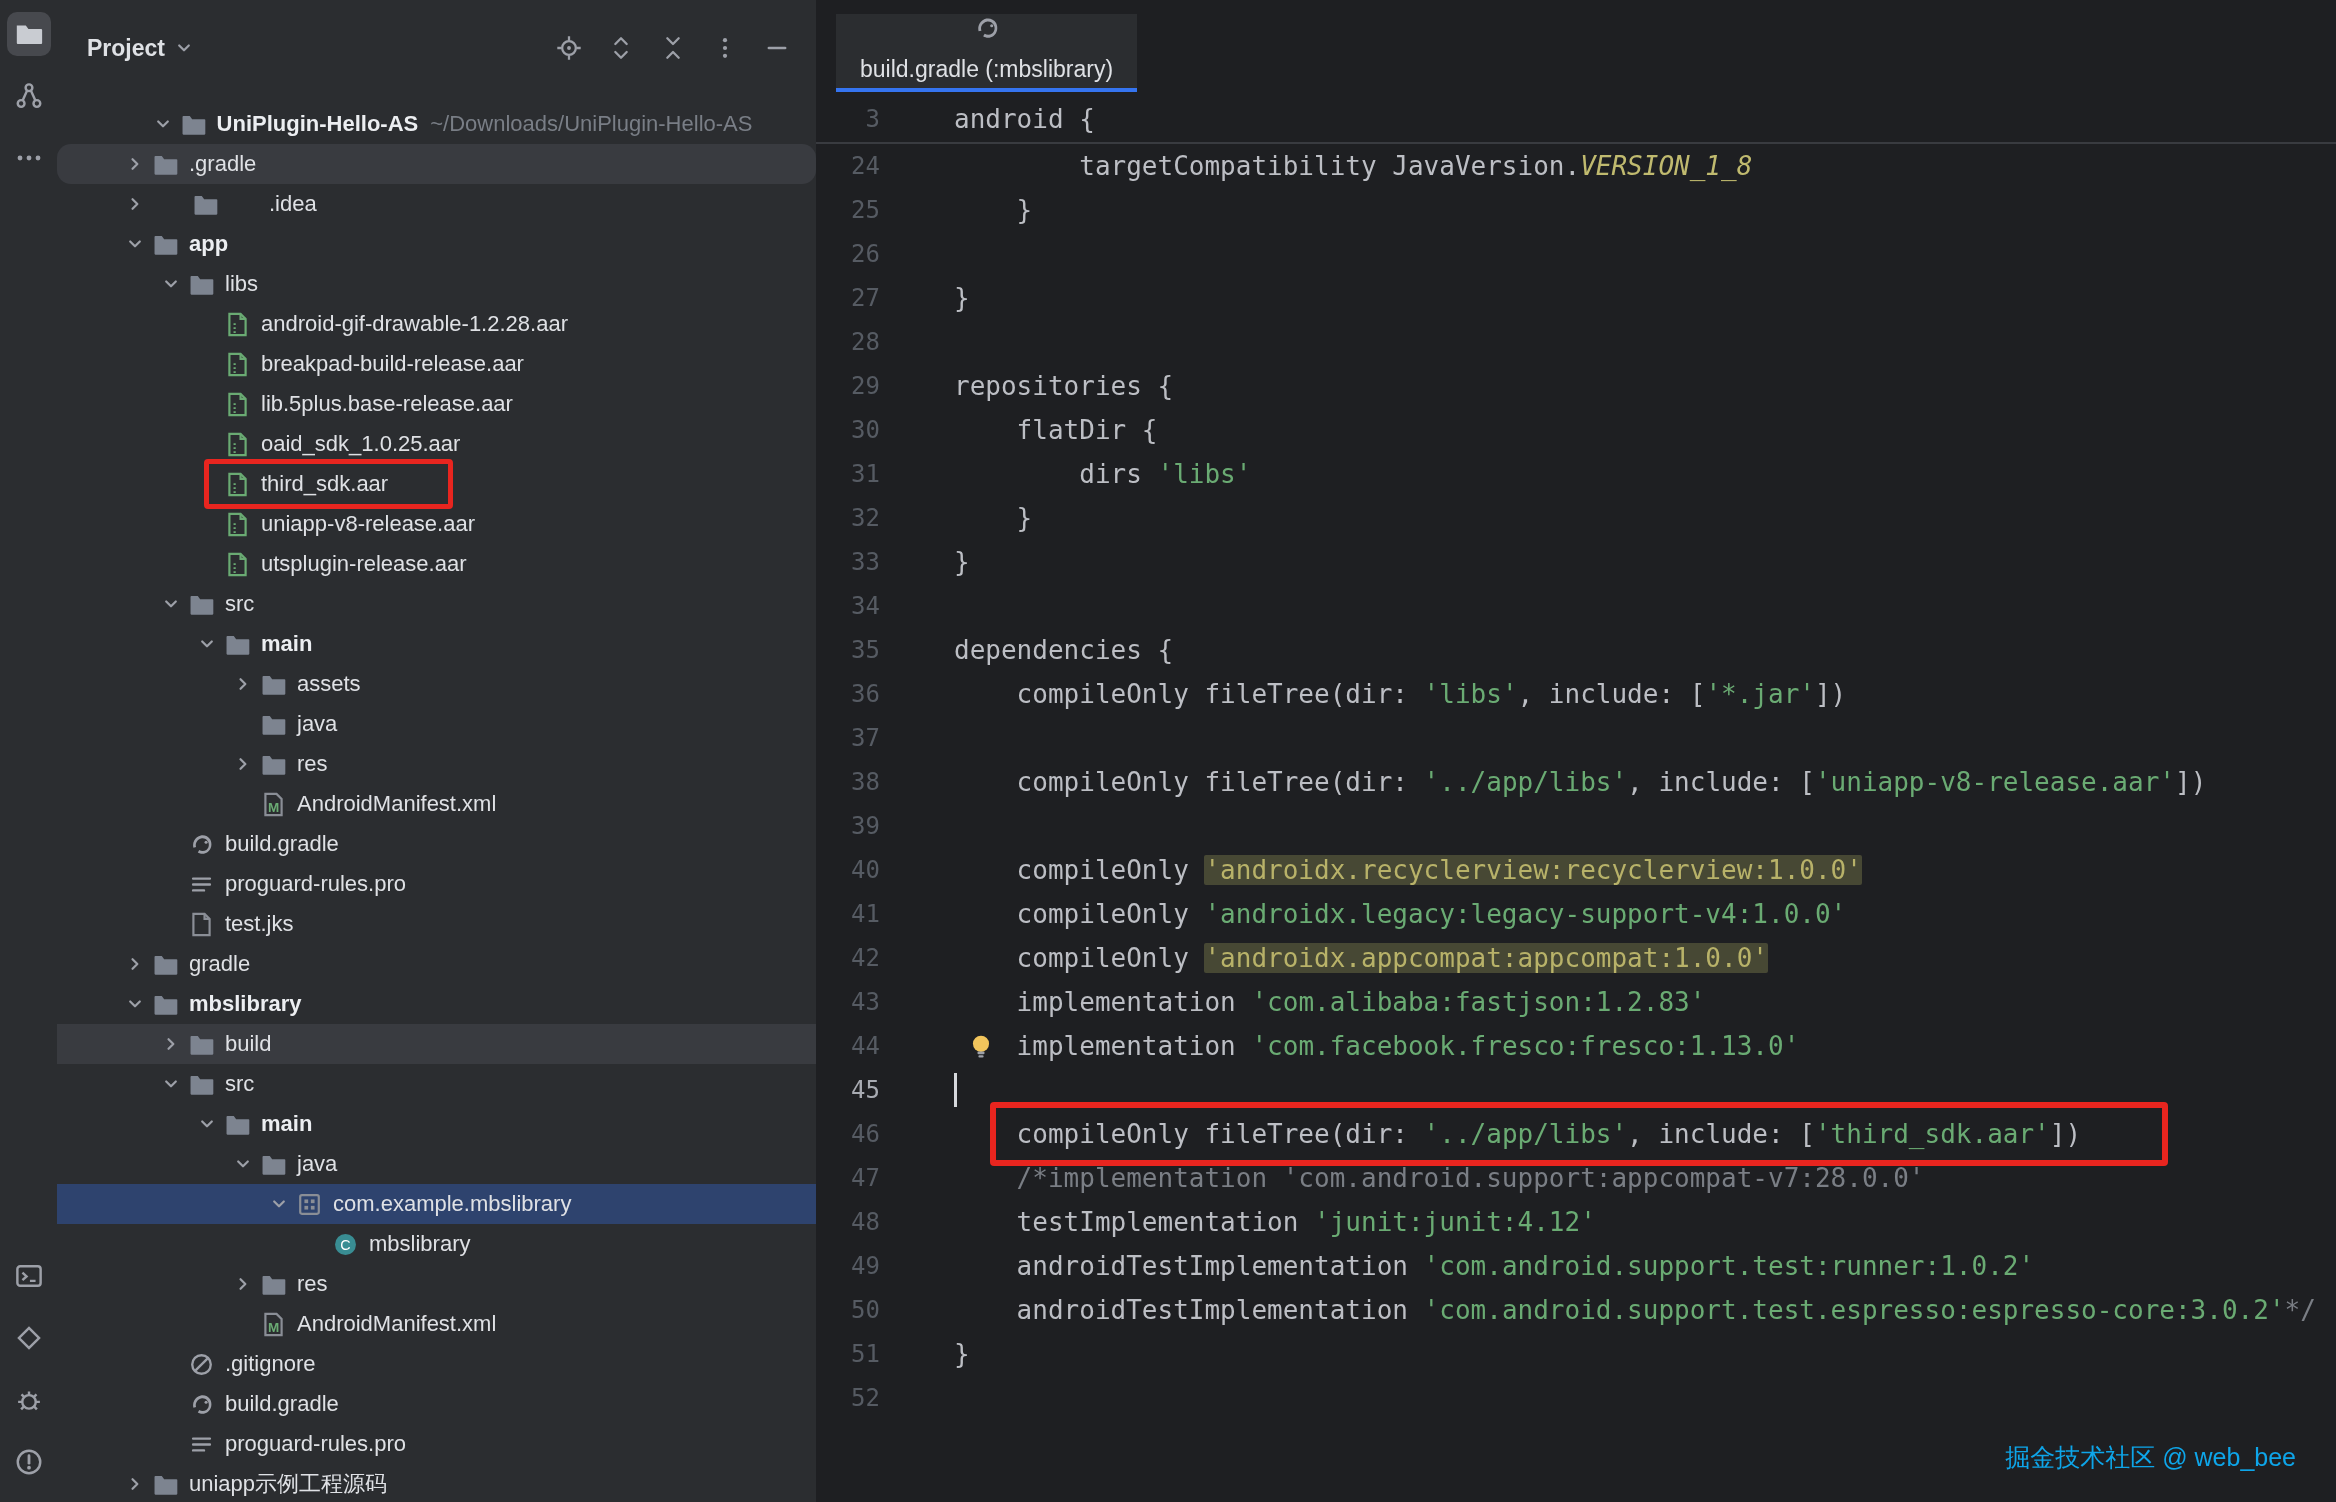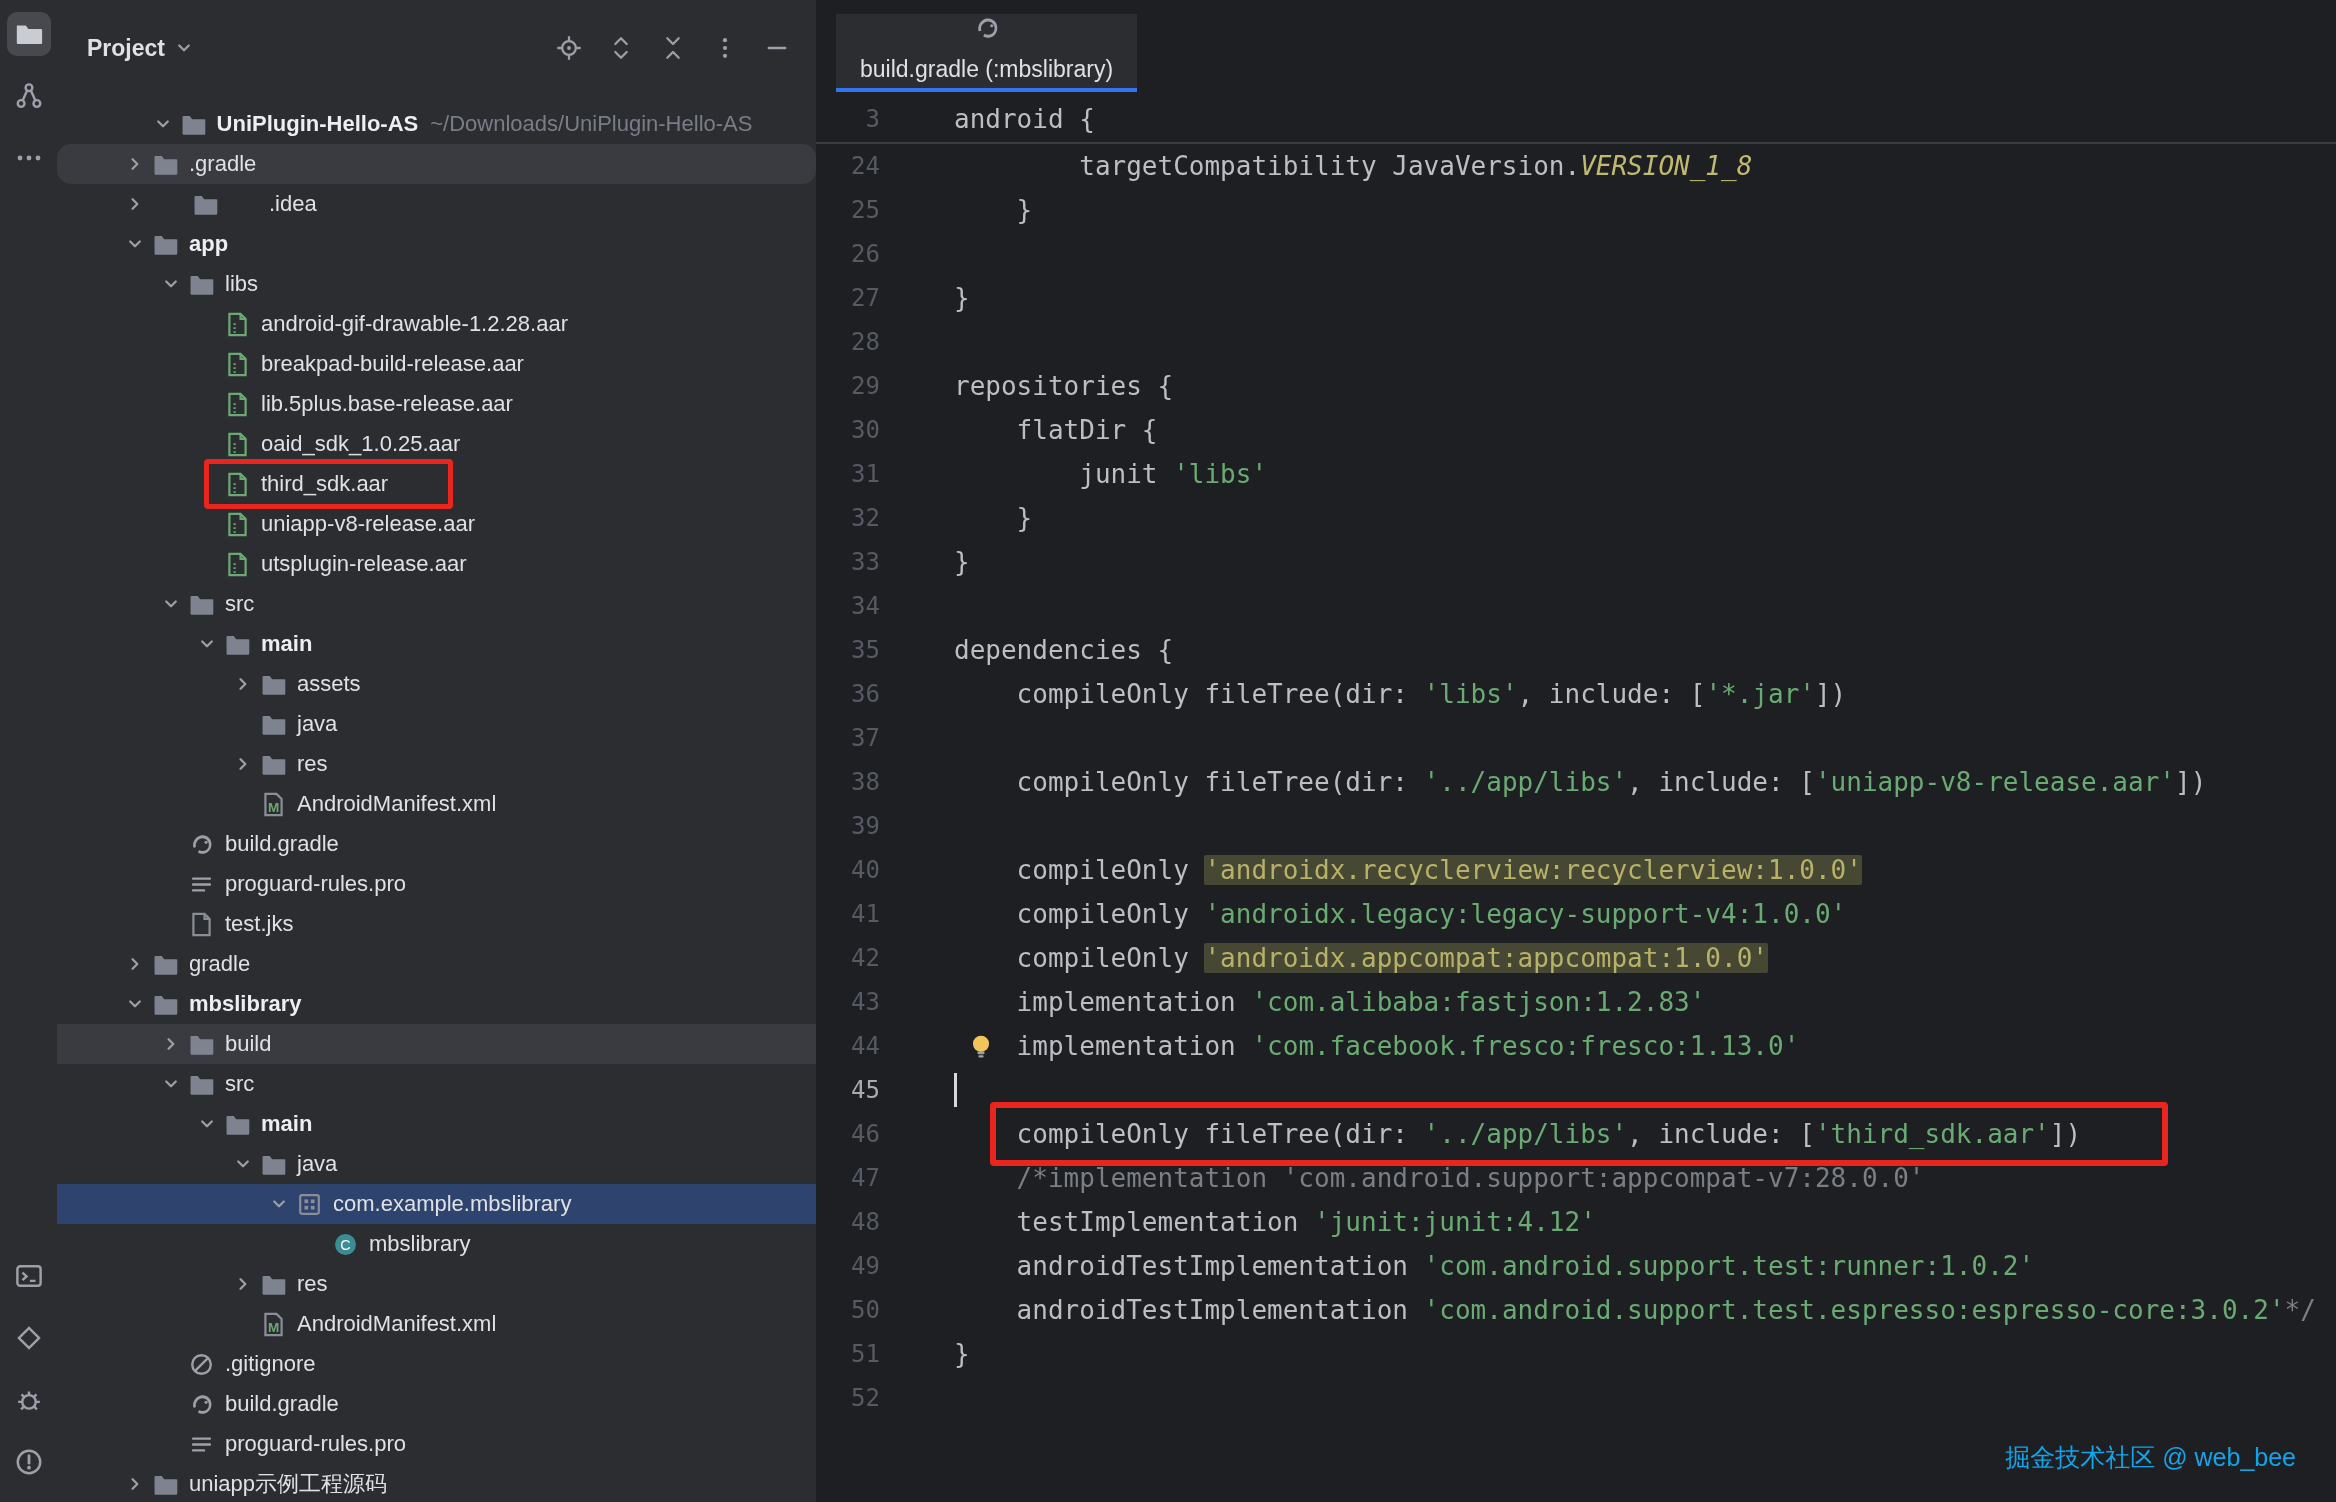--- a/index.html
+++ b/index.html
@@ -671,21 +671,21 @@
         <div class="line">
           <span class="lnum">29</span>
           <span class="ltext"><span class="seg-p">repositories {</span></span>
         </div>
         <div class="line">
           <span class="lnum">30</span>
           <span class="ltext"><span class="seg-p">    flatDir {</span></span>
         </div>
         <div class="line">
           <span class="lnum">31</span>
-          <span class="ltext"><span class="seg-p">        junit </span><span class="seg-s">'libs'</span></span>
+          <span class="ltext"><span class="seg-p">        dirs </span><span class="seg-s">'libs'</span></span>
         </div>
         <div class="line">
           <span class="lnum">32</span>
           <span class="ltext"><span class="seg-p">    }</span></span>
         </div>
         <div class="line">
           <span class="lnum">33</span>
           <span class="ltext"><span class="seg-p">}</span></span>
         </div>
         <div class="line">

